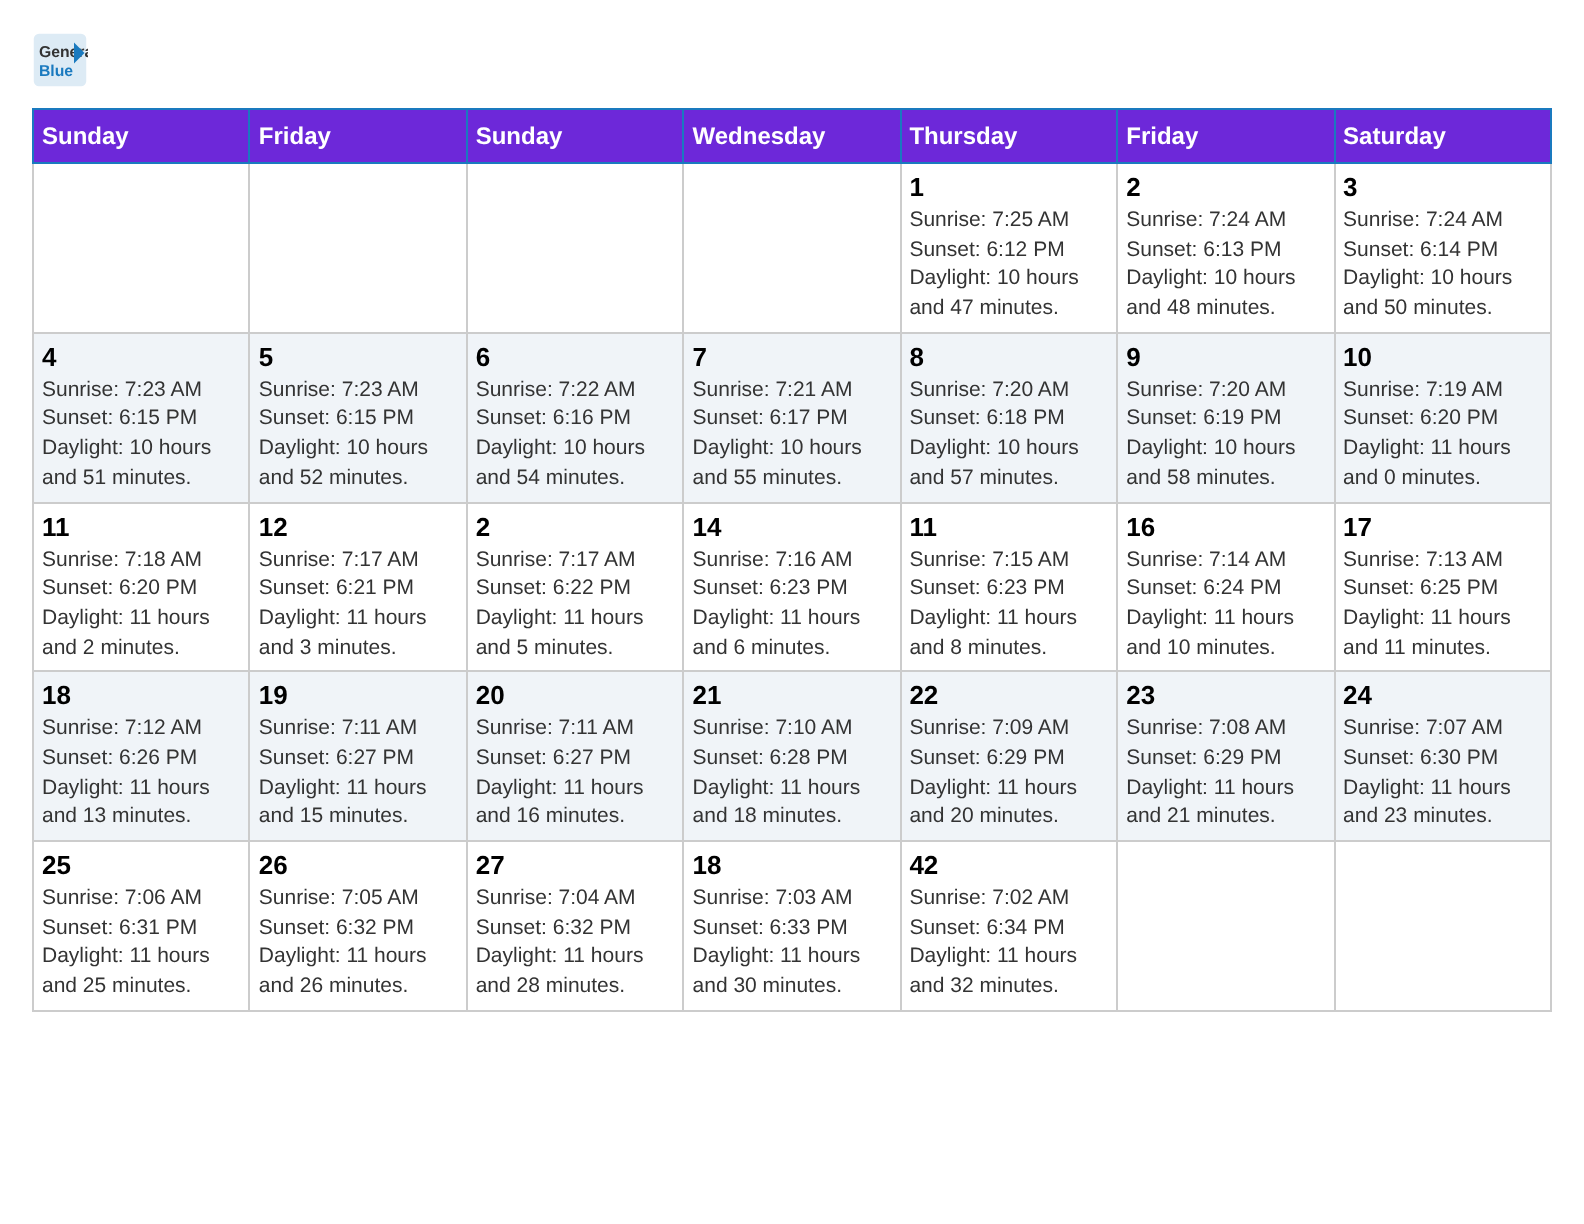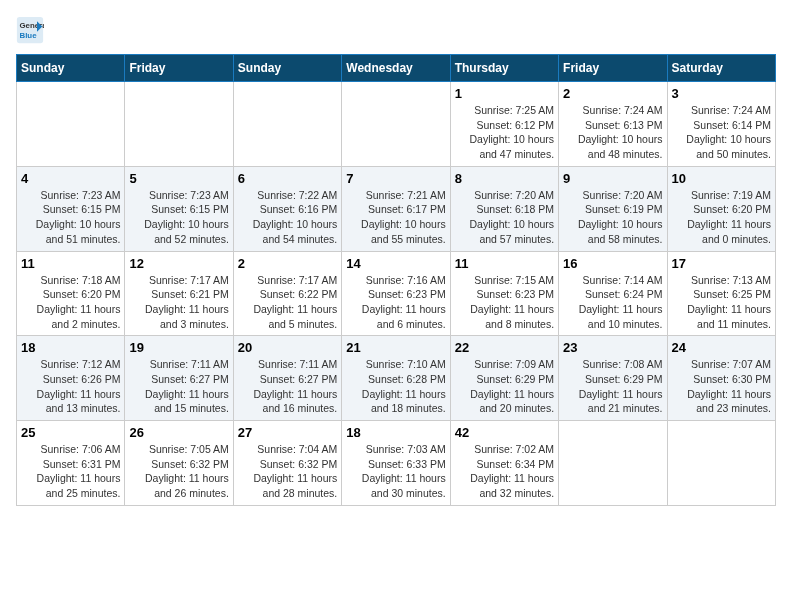--- a/index.html
+++ b/index.html
@@ -37,21 +37,21 @@
       font-size: 16px;
       font-weight: normal;
       color: #555;
     }
     table {
       width: 100%;
       border-collapse: collapse;
       font-size: 11px;
     }
     thead th {
-      background: #0c4a6e;
+      background: #6d28d9;
       color: #fff;
       padding: 6px 4px;
       text-align: left;
       font-size: 12px;
       font-weight: bold;
       border: 1px solid #1a7abf;
     }
     tbody td {
       border: 1px solid #ccc;
       vertical-align: top;
@@ -62,21 +62,20 @@
     .day-number {
       font-weight: bold;
       font-size: 13px;
       display: block;
       margin-bottom: 2px;
     }
     .day-info {
       color: #333;
       font-size: 10.5px;
       line-height: 1.4;
-      text-align: right;
     }
     tbody tr td:empty {
       background: #f9f9f9;
     }
     tbody tr:nth-child(odd) td {
       background: #fff;
     }
     tbody tr:nth-child(even) td {
       background: #f0f4f8;
     }

